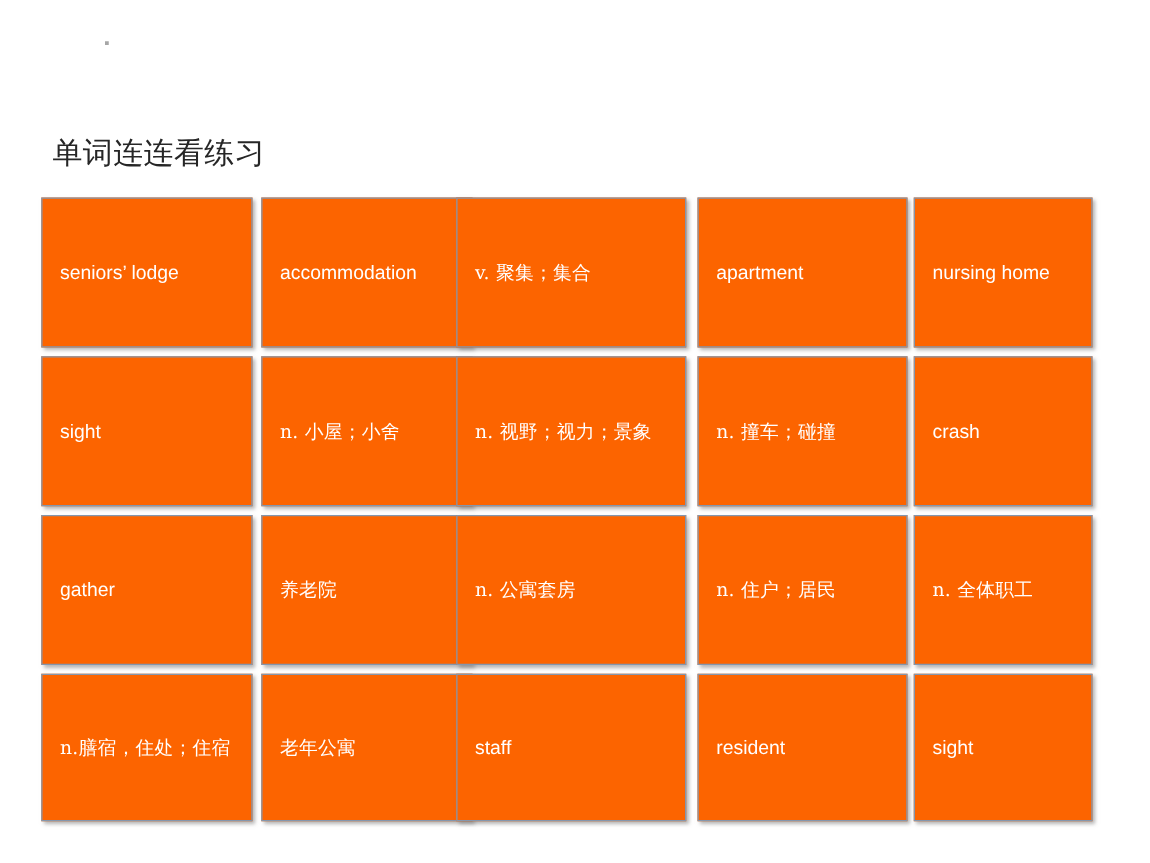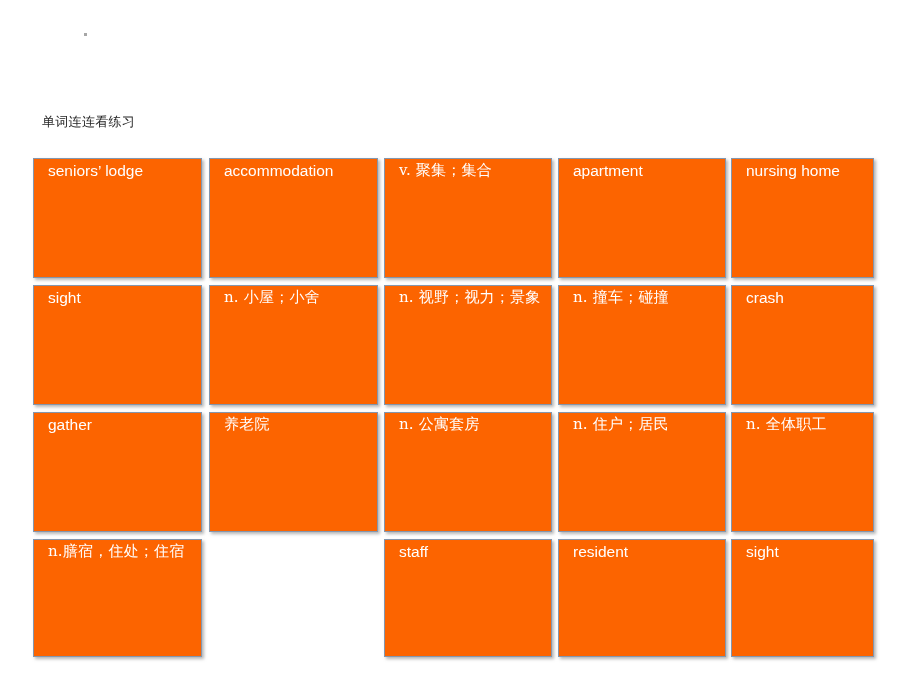--- a/index.html
+++ b/index.html
@@ -32,21 +32,21 @@
     width: 3px;
     height: 3px;
     background: #a6a6a6;
   }
 
   #slide-title {
     position: absolute;
     left: 42px;
     top: 109px;
     font-family: "DejaVu Serif", "Liberation Serif", serif;
-    font-size: 13px;
+    font-size: 24px;
     line-height: 26px;
     color: #262626;
     white-space: nowrap;
     letter-spacing: 0.3px;
   }
 
   #card-grid {
     position: absolute;
     left: 33px;
     top: 158px;
@@ -67,26 +67,26 @@
 
   .card {
     position: absolute;
     top: 0;
     height: 100%;
     background: #fc6400;
     border: 1px solid #8496ad;
     box-sizing: border-box;
     box-shadow: 2px 2px 3px rgba(120,120,120,0.55);
     display: flex;
-    align-items: flex-start;
+    align-items: center;
     overflow: hidden;
   }
   .card.c0 { left: 0px;   width: 169px; }
   .card.c1 { left: 176px; width: 169px; }
-  .card.c2 { left: 351px; width: 168px; }
+  .card.c2 { left: 332px; width: 184px; }
   .card.c3 { left: 525px; width: 168px; }
   .card.c4 { left: 698px; width: 143px; }
 
   .card-text {
     padding: 0 8px 0 14px;
     color: #ffffff;
     font-size: 15.5px;
     line-height: 23px;
     width: 100%;
     box-sizing: border-box;
@@ -166,20 +166,23 @@
       </div>
       <div class="card c4">
         <span class="card-text cjk">n. 全体职工</span>
       </div>
     </div>
 
     <div class="card-row r3">
       <div class="card c0">
         <span class="card-text cjk">n.膳宿，住处；住宿</span>
       </div>
+      <div class="card c1">
+        <span class="card-text cjk">老年公寓</span>
+      </div>
       <div class="card c2">
         <span class="card-text latin">staff</span>
       </div>
       <div class="card c3">
         <span class="card-text latin">resident</span>
       </div>
       <div class="card c4">
         <span class="card-text latin">sight</span>
       </div>
     </div>

